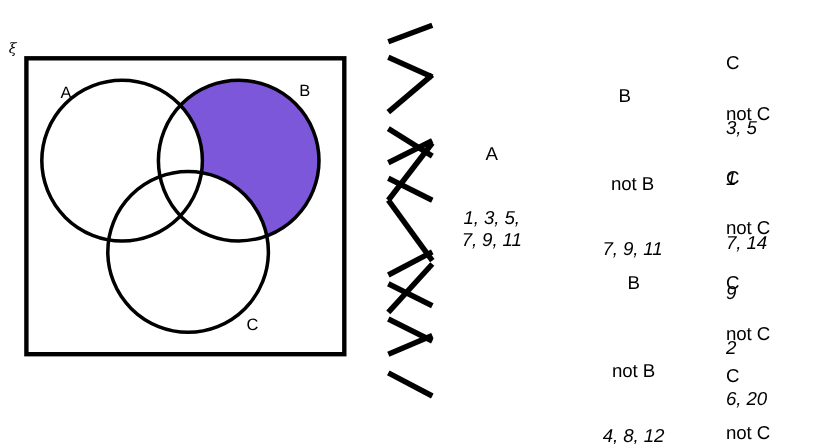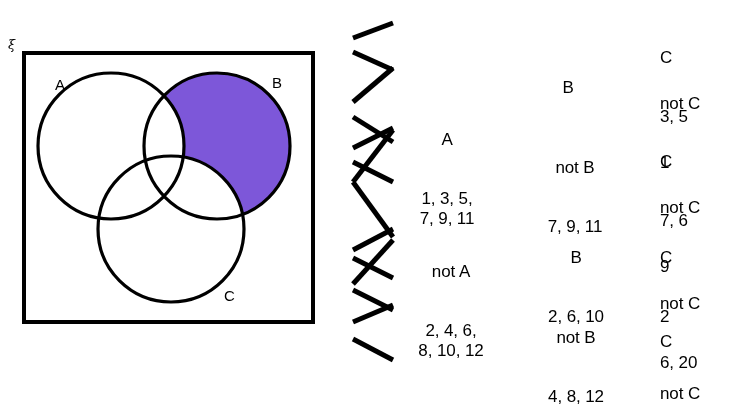--- a/index.html
+++ b/index.html
@@ -56,21 +56,21 @@
   
   .node {
     position: absolute;
     color: #000000;
     font-size: 17px;
     line-height: 1.17;
     white-space: pre;
     letter-spacing: -0.1px;
   }
   .node .node-title { display: block; }
-  .node .node-items { display: block; }
+  .node .node-items { display: block; font-style: italic; }
   .node.center { text-align: center; }
   .node.left { text-align: left; }
 </style>
 </head>
 <body>
 
 <div id="root">
 
   <div class="panel" id="venn-panel">
 
@@ -130,58 +130,52 @@
         <line x1="-22" y1="339" x2="18" y2="360"></line>
       </g>
     </svg>
 
     <div class="node center" style="left:18px; top:90px; width:108px;">
       <span class="node-title">A</span>
       <span class="node-items">1, 3, 5,
 7, 9, 11</span>
     </div>
 
-    <div class="node center" style="left:18px; top:222px; width:116px;">
-      <span class="node-title">not A</span>
-      <span class="node-items">2, 4, 6,
-8, 10, 12</span>
-    </div>
 
     <div class="node center" style="left:144px; top:38px; width:98px;">
       <span class="node-title">B</span>
     </div>
 
     <div class="node center" style="left:150px; top:118px; width:100px;">
       <span class="node-title">not B</span>
       <span class="node-items">7, 9, 11</span>
     </div>
 
     <div class="node center" style="left:148px; top:208px; width:106px;">
       <span class="node-title">B</span>
-      <span class="node-items">2, 6, 10</span>
     </div>
 
     <div class="node center" style="left:150px; top:288px; width:102px;">
       <span class="node-title">not B</span>
       <span class="node-items">4, 8, 12</span>
     </div>
 
     <div class="node left" style="left:285px; top:8px;">
       <span class="node-title">C</span>
       <span class="node-items">3, 5</span>
     </div>
 
     <div class="node left" style="left:285px; top:54px;">
       <span class="node-title">not C</span>
       <span class="node-items">1</span>
     </div>
 
     <div class="node left" style="left:285px; top:112px;">
       <span class="node-title">C</span>
-      <span class="node-items">7, 6</span>
+      <span class="node-items">7, 14</span>
     </div>
 
     <div class="node left" style="left:285px; top:158px;">
       <span class="node-title">not C</span>
       <span class="node-items">9</span>
     </div>
 
     <div class="node left" style="left:285px; top:208px;">
       <span class="node-title">C</span>
       <span class="node-items">2</span>

